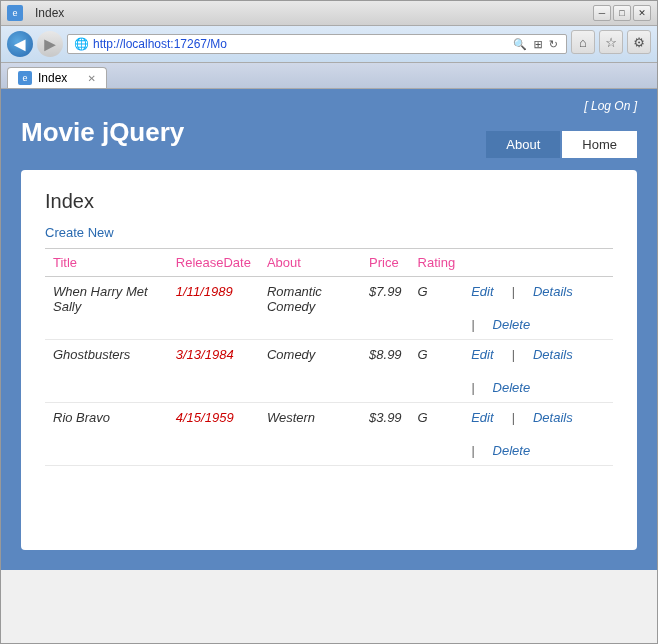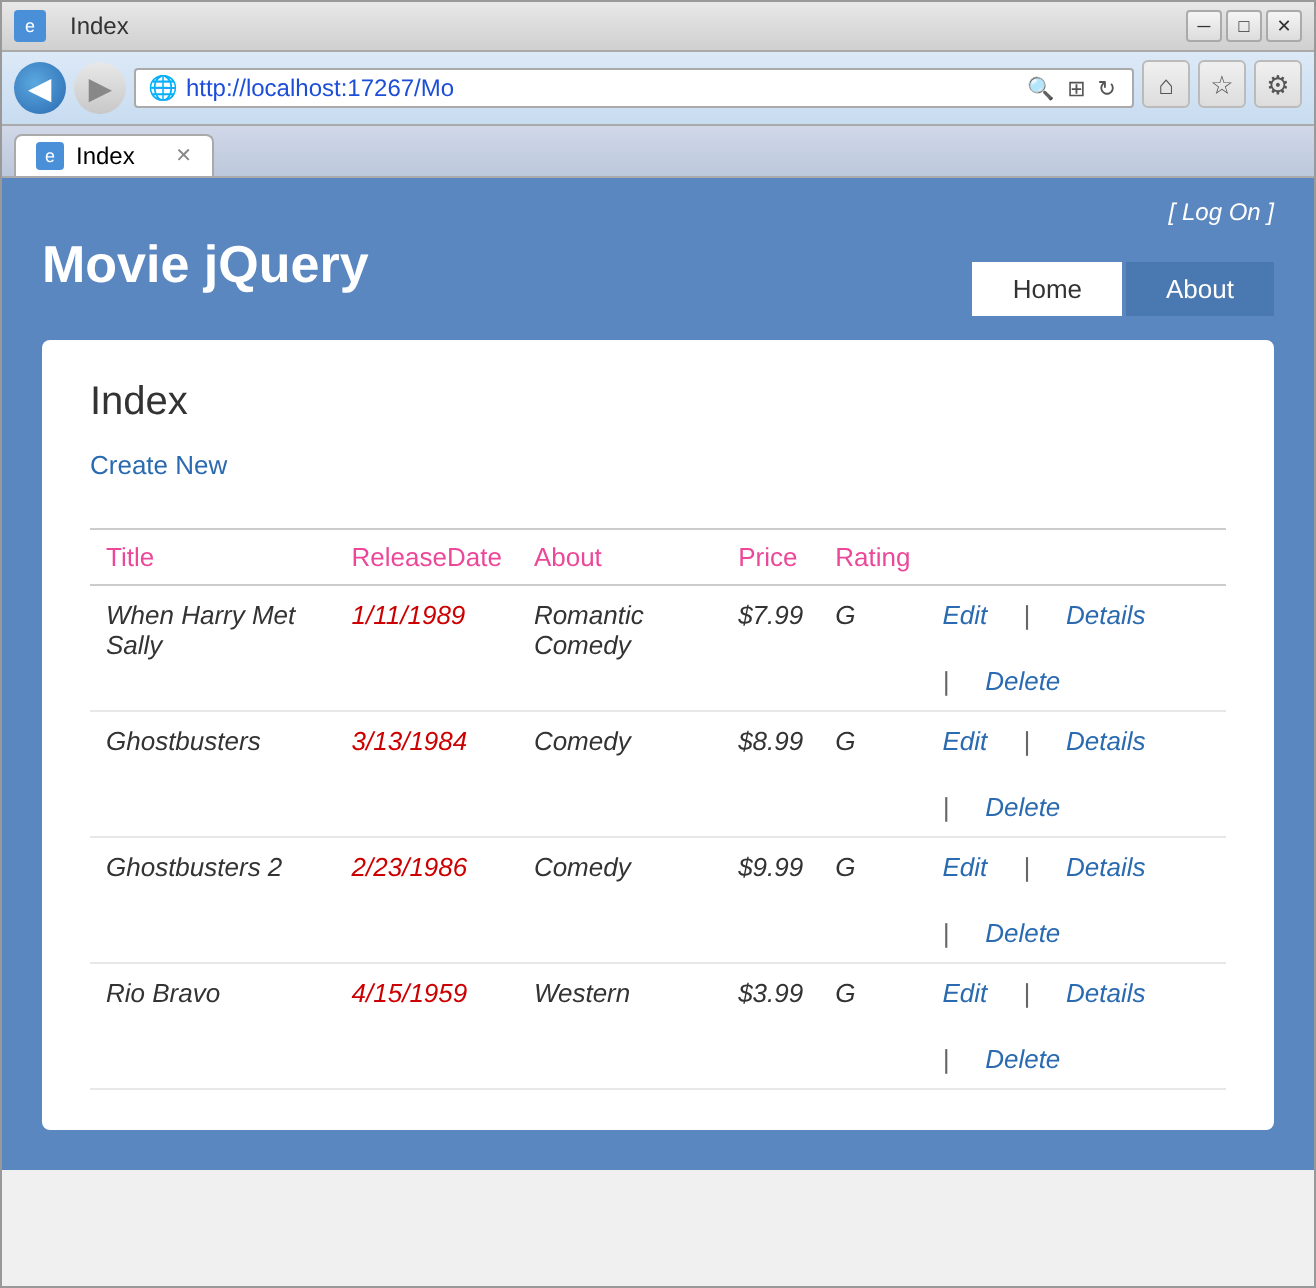--- a/index.html
+++ b/index.html
@@ -275,21 +275,21 @@
       font-weight: normal;
       color: #333;
       margin-bottom: 12px;
     }
 
     .create-new-link {
       color: #2a6ab0;
       text-decoration: none;
       font-size: 13px;
       display: inline-block;
-      margin-bottom: 24px;
+      margin-bottom: 8px;
       cursor: pointer;
     }
 
     
     table {
       width: 100%;
       border-collapse: collapse;
       font-size: 13px;
     }
 
@@ -385,22 +385,22 @@
   </div>
 
   <div class="browser-content">
     <div class="app-header">
       <div class="log-on-bar">
         <a>[ Log On ]</a>
       </div>
       <div class="app-title-nav">
         <div class="app-title">Movie jQuery</div>
         <div class="nav-buttons">
+          <button class="nav-tab-btn inactive">About</button>
           <button class="nav-tab-btn active">Home</button>
-          <button class="nav-tab-btn inactive">About</button>
         </div>
       </div>
     </div>
 
     <div class="content-panel">
       <div class="white-panel">
         <h2 class="panel-title">Index</h2>
         <a class="create-new-link">Create New</a>
 
         <table>
@@ -443,37 +443,20 @@
           <a class="action-link">Edit</a>
           <span class="separator"> | </span>
           <a class="action-link">Details</a>
           <br>
           <span class="separator">| </span>
           <a class="action-link">Delete</a>
         </div>
       </td>
     </tr>
               <tr>
-      <td>Ghostbusters 2</td>
-      <td><span class="date-red">2/23/1986</span></td>
-      <td>Comedy</td>
-      <td>$9.99</td>
-      <td>G</td>
-      <td>
-        <div class="action-links">
-          <a class="action-link">Edit</a>
-          <span class="separator"> | </span>
-          <a class="action-link">Details</a>
-          <br>
-          <span class="separator">| </span>
-          <a class="action-link">Delete</a>
-        </div>
-      </td>
-    </tr>
-              <tr>
       <td>Rio Bravo</td>
       <td><span class="date-red">4/15/1959</span></td>
       <td>Western</td>
       <td>$3.99</td>
       <td>G</td>
       <td>
         <div class="action-links">
           <a class="action-link">Edit</a>
           <span class="separator"> | </span>
           <a class="action-link">Details</a>

